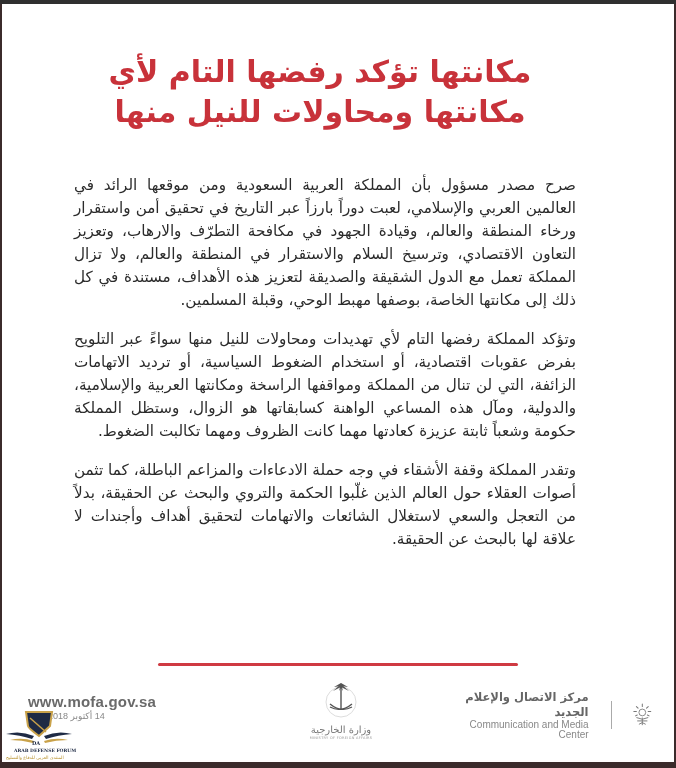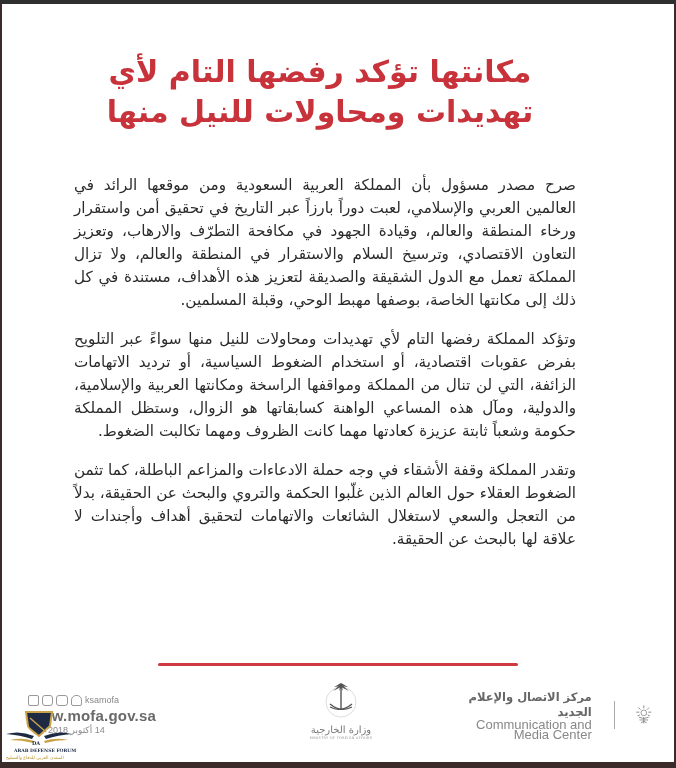--- a/index.html
+++ b/index.html
@@ -50,60 +50,53 @@
   }
   .emblem .palm { width: 34px; height: 42px; }
   .emblem .ministry-ar { font-size: 10px; color: #777; direction: rtl; font-family: "DejaVu Serif", serif; white-space: nowrap; margin-top: 2px; }
   .emblem .ministry-en { font-size: 3.5px; color: #999; white-space: nowrap; letter-spacing: 0.3px; margin-top: 1px; }
   .cmc {
     position: absolute; left: 452px; top: 693px; width: 200px; height: 44px;
     display: flex; align-items: center; justify-content: flex-end; gap: 22px;
   }
   .cmc .texts { text-align: right; }
   .cmc .ar { font-size: 11.5px; color: #666; direction: rtl; font-weight: bold; line-height: 15px; }
-  .cmc .en { font-size: 13px; color: #888; font-family: "Liberation Sans", sans-serif; line-height: 10px; }
+  .cmc .en { font-size: 10px; color: #888; font-family: "Liberation Sans", sans-serif; line-height: 10px; }
   .cmc .sep { width: 1px; height: 28px; background: #aaa; }
   .cmc .logo { width: 22px; height: 28px; }
   .watermark {
     position: absolute; left: 4px; top: 708px; width: 70px; height: 56px;
   }
   .watermark .wm-en { position: absolute; left: 10px; top: 40px; font-size: 4.5px; color: #1e2a44; font-family: "DejaVu Serif", serif; font-weight: bold; white-space: nowrap; }
   .watermark .wm-ar { position: absolute; left: 2px; top: 47px; font-size: 4.5px; color: #b8922e; white-space: nowrap; direction: rtl; }
   .watermark .wm-da { position: absolute; left: 28px; top: 32px; font-size: 5px; color: #1e2a44; font-weight: bold; font-family: "DejaVu Serif", serif; }
 </style>
 </head>
 <body>
 
 <div class="frame"></div>
 <div class="topbar"></div>
 
 <div class="page">
 </div>
 
 <div class="title">
   <div>مكانتها تؤكد رفضها التام لأي</div>
-  <div>تهديدات ومحاولات للنيل منها</div>
+  <div>مكانتها ومحاولات للنيل منها</div>
 </div>
 
 <div class="body-text">
   <p>صرح مصدر مسؤول بأن المملكة العربية السعودية ومن موقعها الرائد في العالمين العربي والإسلامي، لعبت دوراً بارزاً عبر التاريخ في تحقيق أمن واستقرار ورخاء المنطقة والعالم، وقيادة الجهود في مكافحة التطرّف والارهاب، وتعزيز التعاون الاقتصادي، وترسيخ السلام والاستقرار في المنطقة والعالم، ولا تزال المملكة تعمل مع الدول الشقيقة والصديقة لتعزيز هذه الأهداف، مستندة في كل ذلك إلى مكانتها الخاصة، بوصفها مهبط الوحي، وقبلة المسلمين.</p>
   <p>وتؤكد المملكة رفضها التام لأي تهديدات ومحاولات للنيل منها سواءً عبر التلويح بفرض عقوبات اقتصادية، أو استخدام الضغوط السياسية، أو ترديد الاتهامات الزائفة، التي لن تنال من المملكة ومواقفها الراسخة ومكانتها العربية والإسلامية، والدولية، ومآل هذه المساعي الواهنة كسابقاتها هو الزوال، وستظل المملكة حكومة وشعباً ثابتة عزيزة كعادتها مهما كانت الظروف ومهما تكالبت الضغوط.</p>
-  <p>وتقدر المملكة وقفة الأشقاء في وجه حملة الادعاءات والمزاعم الباطلة، كما تثمن الضغوط العقلاء حول العالم الذين غلّبوا الحكمة والتروي والبحث عن الحقيقة، بدلاً من التعجل والسعي لاستغلال الشائعات والاتهامات لتحقيق أهداف وأجندات لا علاقة لها بالبحث عن الحقيقة.</p>
+  <p>وتقدر المملكة وقفة الأشقاء في وجه حملة الادعاءات والمزاعم الباطلة، كما تثمن أصوات العقلاء حول العالم الذين غلّبوا الحكمة والتروي والبحث عن الحقيقة، بدلاً من التعجل والسعي لاستغلال الشائعات والاتهامات لتحقيق أهداف وأجندات لا علاقة لها بالبحث عن الحقيقة.</p>
 </div>
 
 <div class="divider"></div>
 
 <div class="footer-left">
-  <div class="social-row">
-    <span class="ic"></span>
-    <span class="ic" style="border-radius:3px"></span>
-    <span class="ic" style="border-radius:3px;width:10px"></span>
-    <span class="ic" style="border-radius:5px 5px 2px 2px"></span>
-    <span>ksamofa</span>
-  </div>
   <div class="url">www.mofa.gov.sa</div>
   <div class="date">14 أكتوبر 2018</div>
 </div>
 
 <div class="emblem">
   <svg class="palm" viewBox="0 0 34 42">
     <circle cx="17" cy="22" r="15" fill="none" stroke="#ddd" stroke-width="1"></circle>
     <g fill="#555">
       <path d="M17 3 l-7 4 l7 -1 z"></path>
         <path d="M17 3 l7 4 l-7 -1 z"></path>

